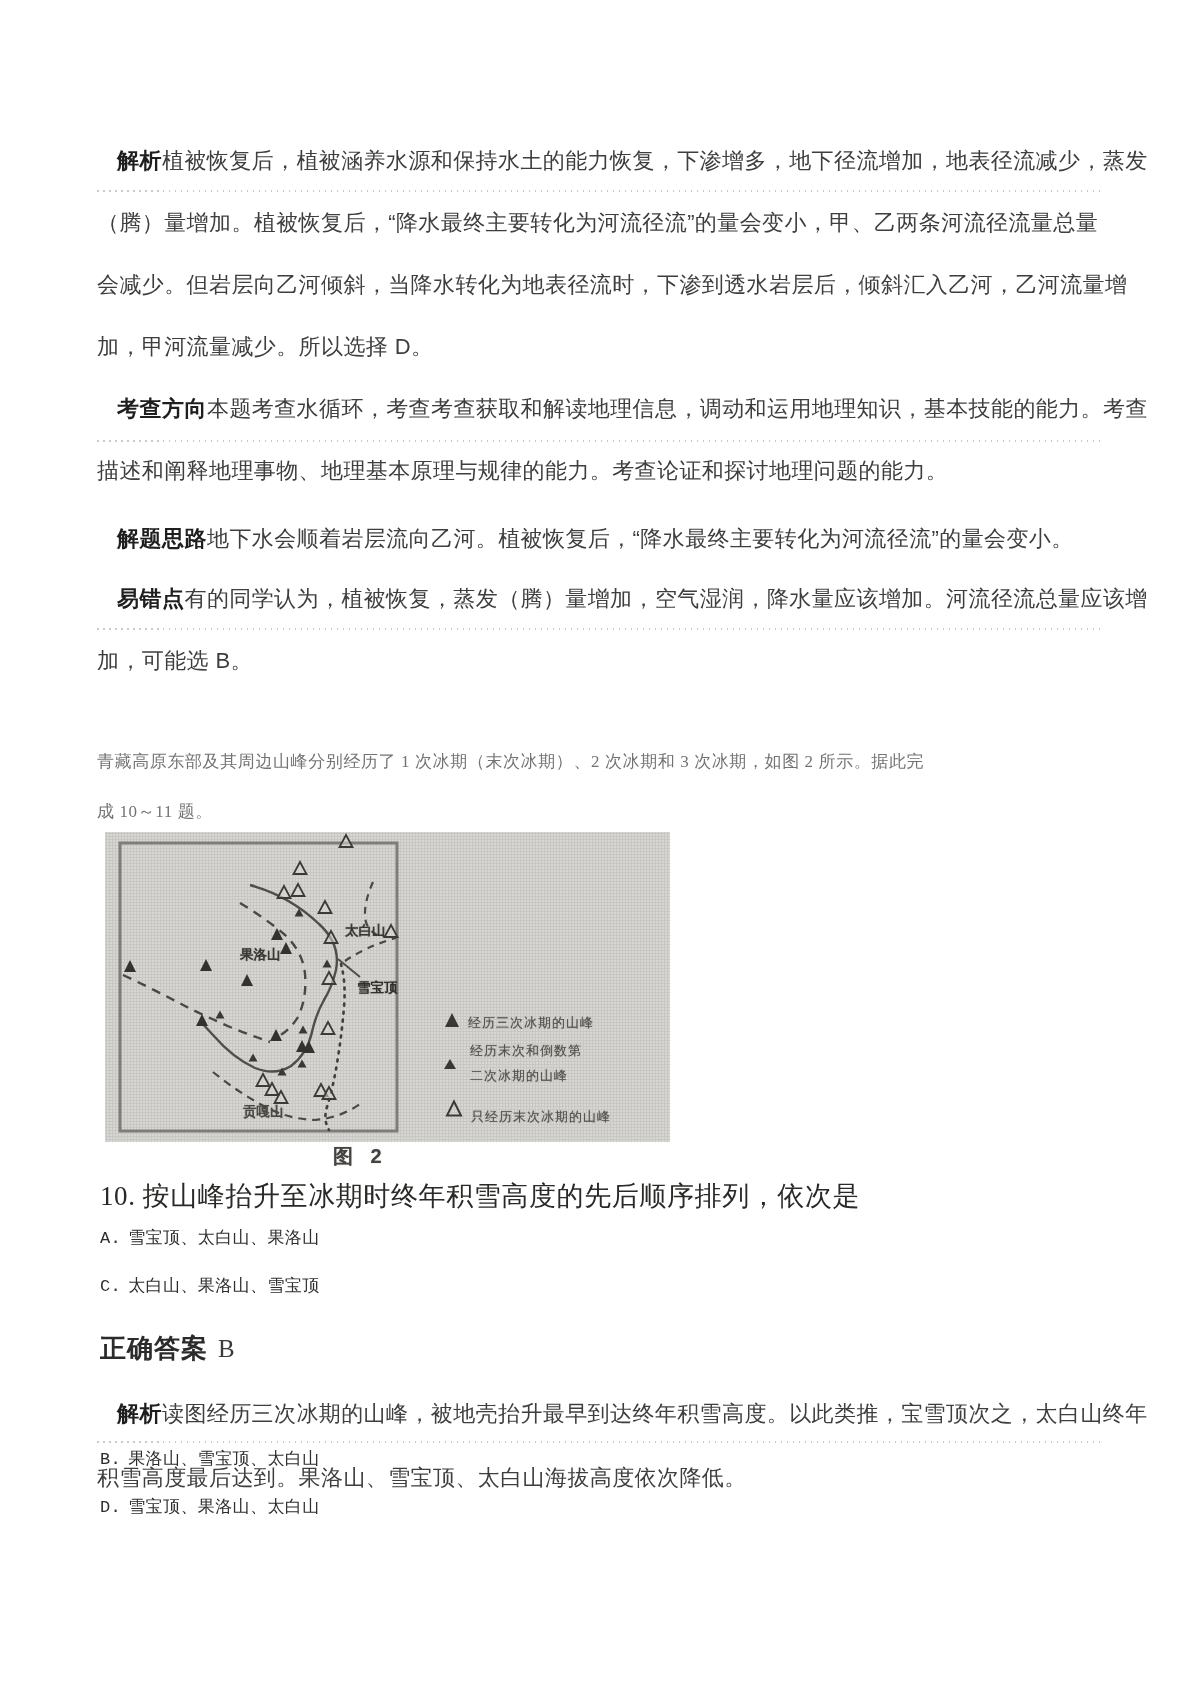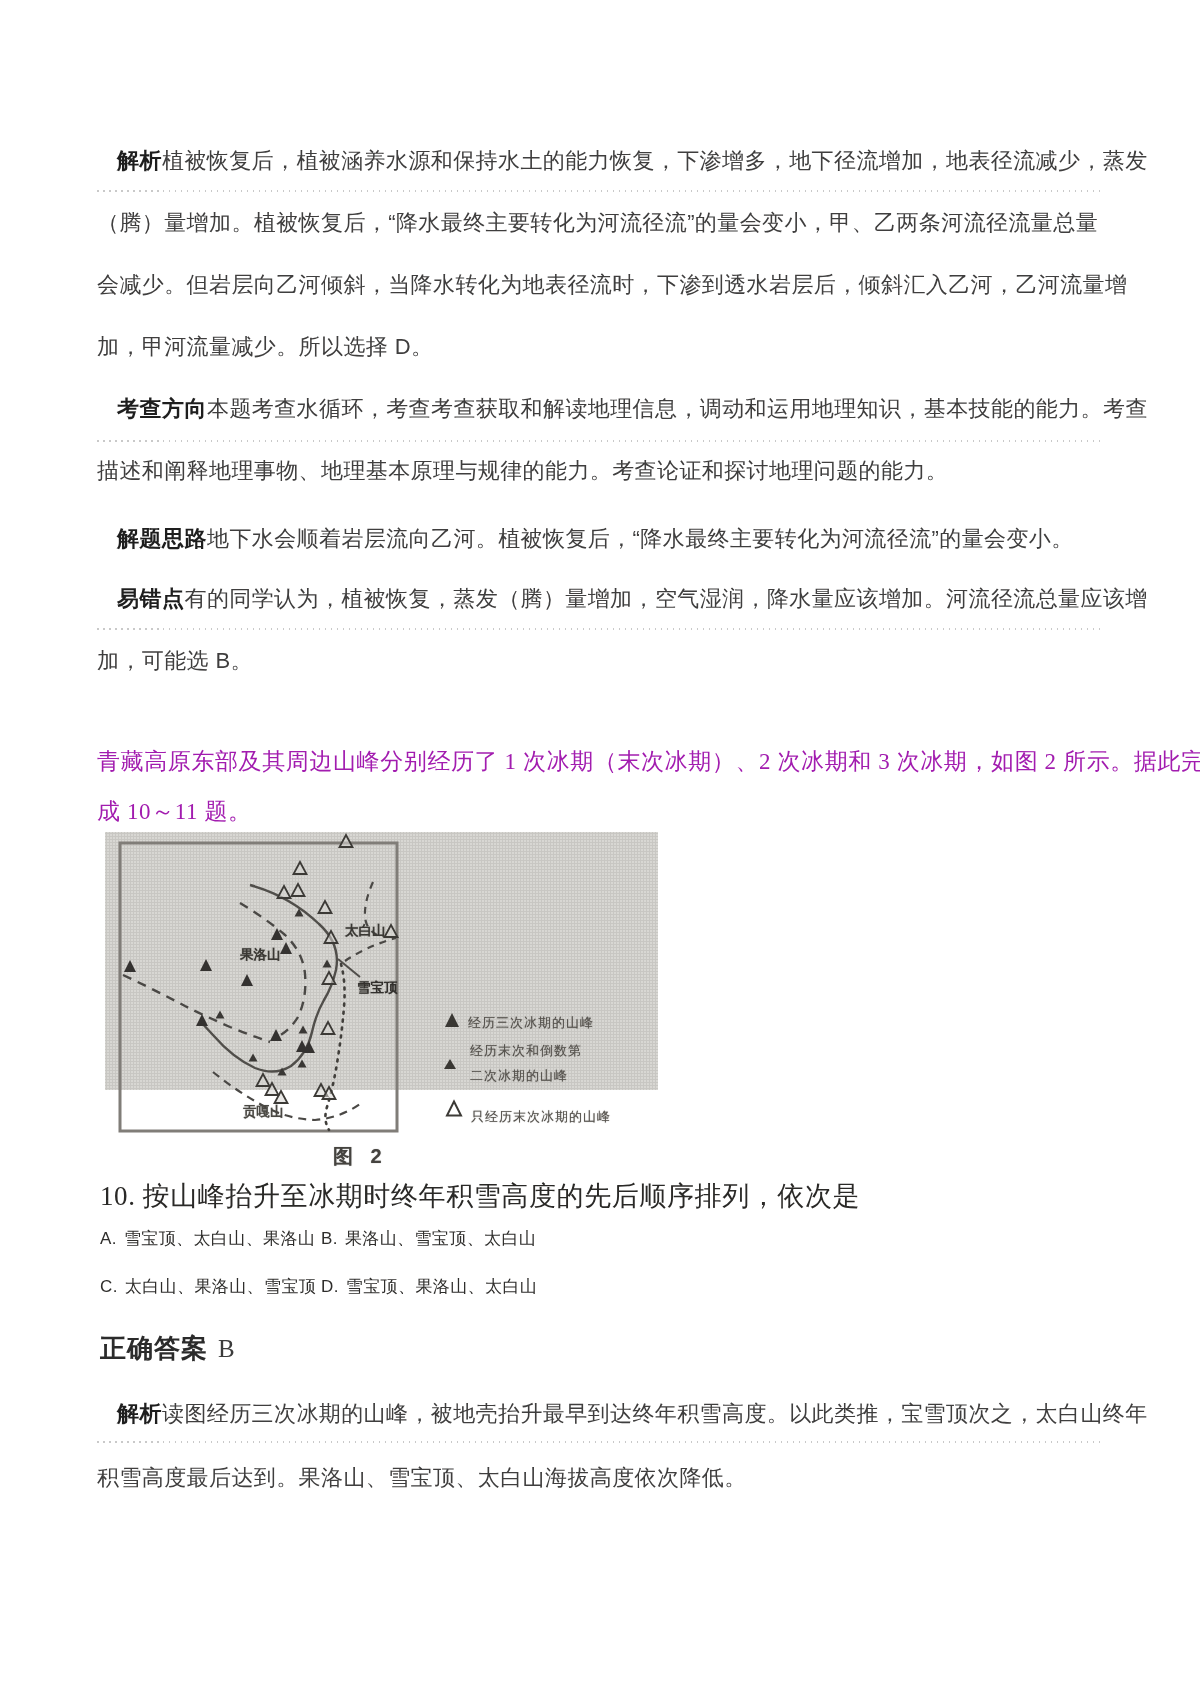--- a/index.html
+++ b/index.html
@@ -3,41 +3,41 @@
 <meta charset="utf-8">
 <style>
   html,body{margin:0;padding:0;background:#ffffff;}
   #page{position:relative;width:1200px;height:1698px;background:#ffffff;overflow:hidden;
         font-family:"Liberation Sans","DejaVu Sans",sans-serif;}
   .sans-para{position:absolute;left:97px;width:1008px;font-size:22px;line-height:62px;
              color:#3f3e3e;letter-spacing:0.4px;}
   .sans-para .pline{white-space:nowrap;}
   .plabel{font-weight:bold;color:#1e1e1e;letter-spacing:0.5px;margin-left:20px;}
   .serif-para{position:absolute;left:97px;width:1010px;font-family:"Liberation Serif","DejaVu Serif",serif;
-              font-size:23px;line-height:50px;color:#a21caf;letter-spacing:0.6px;}
+              font-size:17px;line-height:50px;color:#737373;letter-spacing:0.6px;}
   .serif-para .pline{white-space:nowrap;}
   .dotline{position:absolute;left:97px;width:1008px;height:2px;
            background:repeating-linear-gradient(90deg,#c9c9c9 0 1.5px,transparent 1.5px 6px);}
   
   #q10{position:absolute;left:100px;top:1176px;width:1010px;font-family:"Liberation Serif","DejaVu Serif",serif;
        font-size:27px;line-height:40px;color:#2a2927;letter-spacing:0.6px;white-space:nowrap;}
   .optrow{position:absolute;left:100px;width:1010px;display:flex;
-          font-family:Liberation Sans, sans-serif;font-size:17px;color:#2e2d2b;
-          letter-spacing:0.4px;line-height:26px;}
+          font-family:Liberation Mono, monospace;font-size:17px;color:#2e2d2b;
+          letter-spacing:0.4px;line-height:26px;flex-direction:column;}
   .optrow .opt{white-space:nowrap;}
   .optrow .opt.first{width:221px;flex:0 0 221px;}
   .optkey{margin-right:7px;}
   #answer{position:absolute;left:100px;top:1331px;font-size:26px;color:#2b2b2b;line-height:34px;}
   #answer .alabel{font-weight:bold;letter-spacing:1px;}
   #answer .aval{font-family:"Liberation Serif","DejaVu Serif",serif;font-size:25px;color:#3c3c3c;margin-left:10px;}
   
-  #figure2{position:absolute;left:105px;top:832px;width:553px;height:258px;
+  #figure2{position:absolute;left:105px;top:832px;width:553px;height:310px;
            background-color:#d8d7d3;
            background-image:radial-gradient(rgba(118,116,110,0.16) 1px,transparent 1.2px);
-           background-size:3px 3px;}
+           background-size:3px 3px;padding-left:12px;}
   #figure2 svg{position:absolute;left:0;top:0;}
   .figcap{position:absolute;left:228px;top:311px;font-weight:bold;font-size:20px;color:#45433f;
           letter-spacing:6px;text-shadow:0 0 1px rgba(69,67,63,.55);white-space:nowrap;}
   .legend{position:absolute;color:#55524d;font-weight:normal;font-size:13px;letter-spacing:1px;
           text-shadow:0 0 1px rgba(85,82,77,.6);white-space:nowrap;}
   .leg-sym{position:absolute;}
   .leg-line{line-height:25px;}
 </style>
 </head>
 <body>

